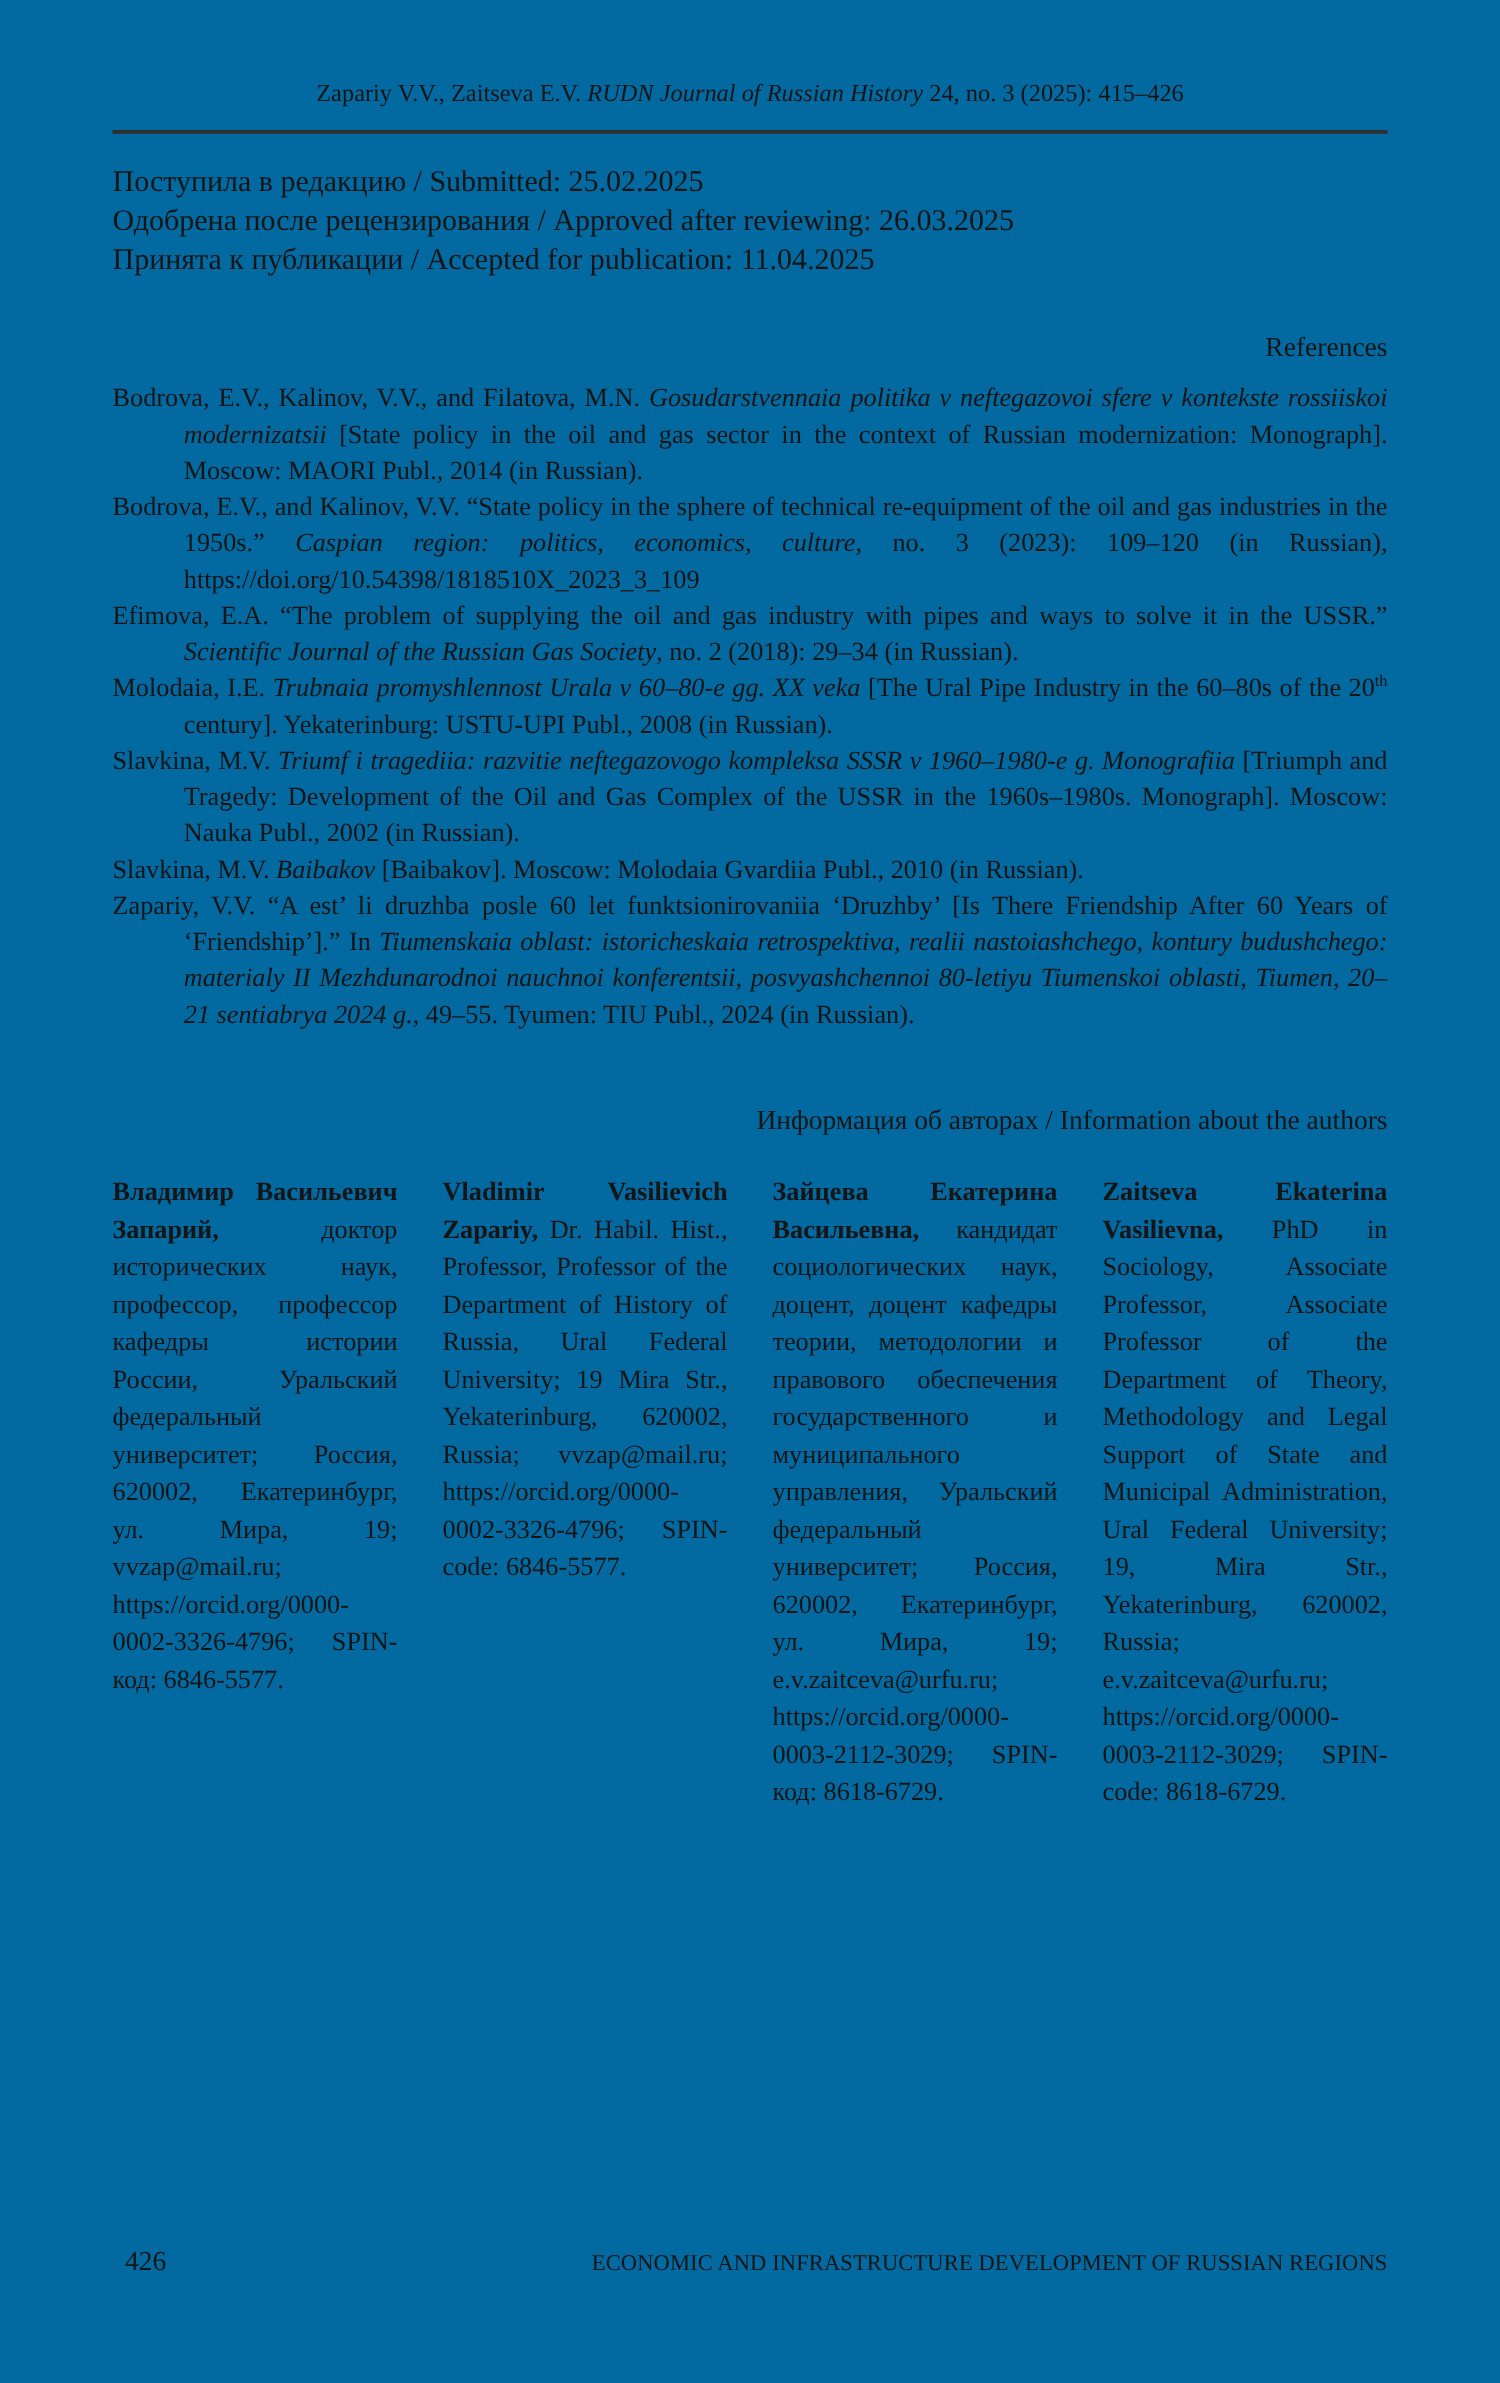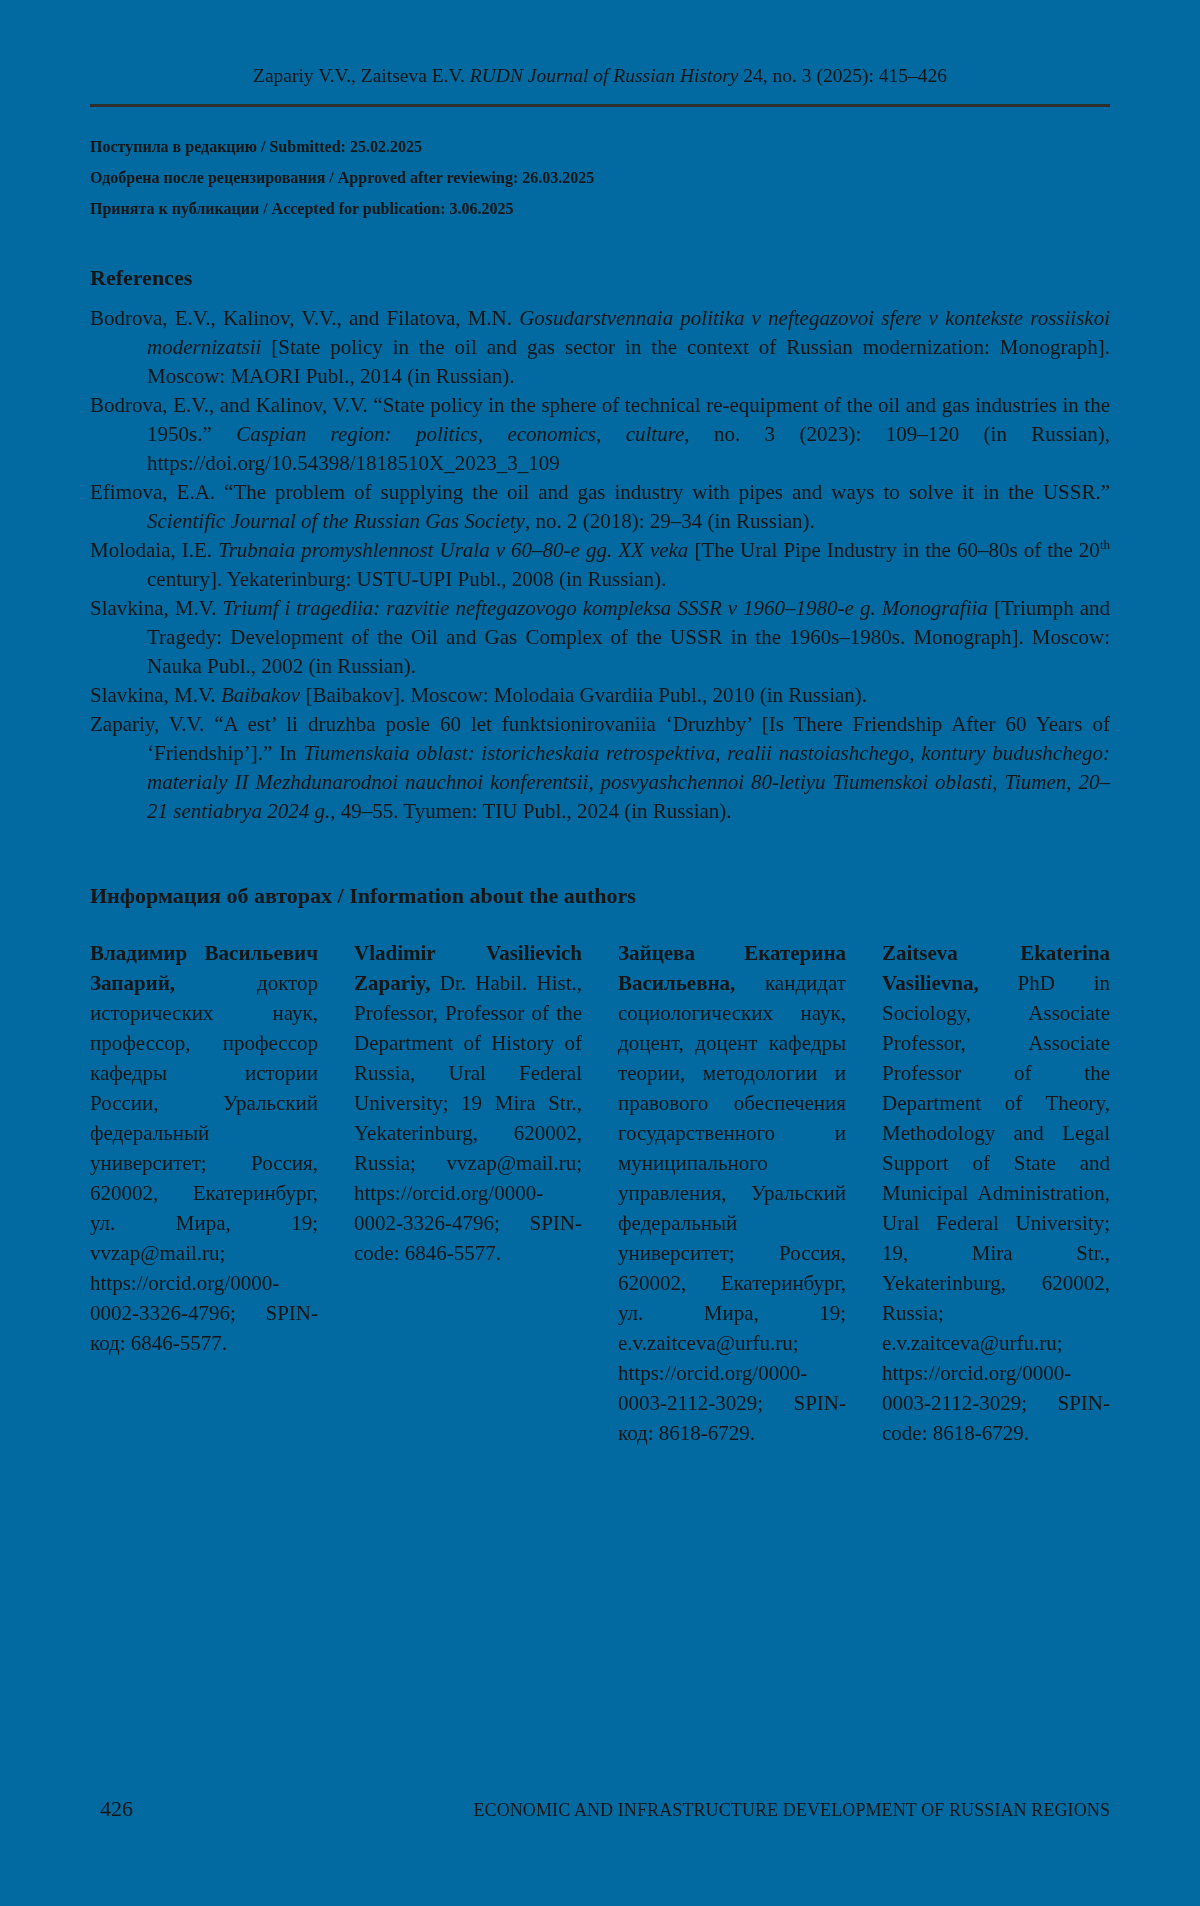--- a/index.html
+++ b/index.html
@@ -27,31 +27,30 @@
     white-space: nowrap;
   }
   .running-header em, .ref em { font-style: italic; }
   .header-rule {
     border: none;
     border-top: 3px solid #2e2e2e;
     margin: 16px 0 0 0;
   }
   .dates {
     margin-top: 24px;
-    font-size: 16px;
+    font-size: 24px;
     line-height: 31px;
-    font-weight: bold;
   }
   .dates p { margin: 0; }
   .section-heading {
     margin: 0;
-    text-align: left;
+    text-align: right;
     font-size: 22px;
     line-height: 28px;
-    font-weight: bold;
+    font-weight: normal;
   }
   .references-heading { margin-top: 40px; }
   .references {
     margin-top: 12px;
     font-size: 21px;
     line-height: 29px;
   }
   .ref {
     margin: 0;
     text-align: justify;
@@ -99,21 +98,21 @@
 
 <div class="page">
 
   <div class="running-header" id="running-header"><span>Zapariy V.V., Zaitseva E.V. </span><em>RUDN Journal of Russian History</em><span> 24, no. 3 (2025): 415–426</span></div>
 
   <hr class="header-rule">
 
   <div class="dates">
     <p>Поступила в редакцию / Submitted: 25.02.2025</p>
     <p>Одобрена после рецензирования / Approved after reviewing: 26.03.2025</p>
-    <p>Принята к публикации / Accepted for publication: 3.06.2025</p>
+    <p>Принята к публикации / Accepted for publication: 11.04.2025</p>
   </div>
 
   <h2 class="section-heading references-heading">References</h2>
 
   <div class="references" id="refs">
       <p class="ref"><span>Bodrova, E.V., Kalinov, V.V., and Filatova, M.N. </span><em>Gosudarstvennaia politika v neftegazovoi sfere v kontekste rossiiskoi modernizatsii</em><span> [State policy in the oil and gas sector in the context of Russian modernization: Monograph]. Moscow: MAORI Publ., 2014 (in Russian).</span></p>
       <p class="ref"><span>Bodrova, E.V., and Kalinov, V.V. “State policy in the sphere of technical re-equipment of the oil and gas industries in the 1950s.” </span><em>Caspian region: politics, economics, culture</em><span>, no. 3 (2023): 109–120 (in Russian), https://doi.org/10.54398/1818510X_2023_3_109</span></p>
       <p class="ref"><span>Efimova, E.A. “The problem of supplying the oil and gas industry with pipes and ways to solve it in the USSR.” </span><em>Scientific Journal of the Russian Gas Society</em><span>, no. 2 (2018): 29–34 (in Russian).</span></p>
       <p class="ref"><span>Molodaia, I.E. </span><em>Trubnaia promyshlennost Urala v 60–80-e gg. XX veka</em><span> [The Ural Pipe Industry in the 60–80s of the 20</span><sup>th</sup><span> century]. Yekaterinburg: USTU-UPI Publ., 2008 (in Russian).</span></p>
       <p class="ref"><span>Slavkina, M.V. </span><em>Triumf i tragediia: razvitie neftegazovogo kompleksa SSSR v 1960–1980-e g. Monografiia</em><span> [Triumph and Tragedy: Development of the Oil and Gas Complex of the USSR in the 1960s–1980s. Monograph]. Moscow: Nauka Publ., 2002 (in Russian).</span></p>

